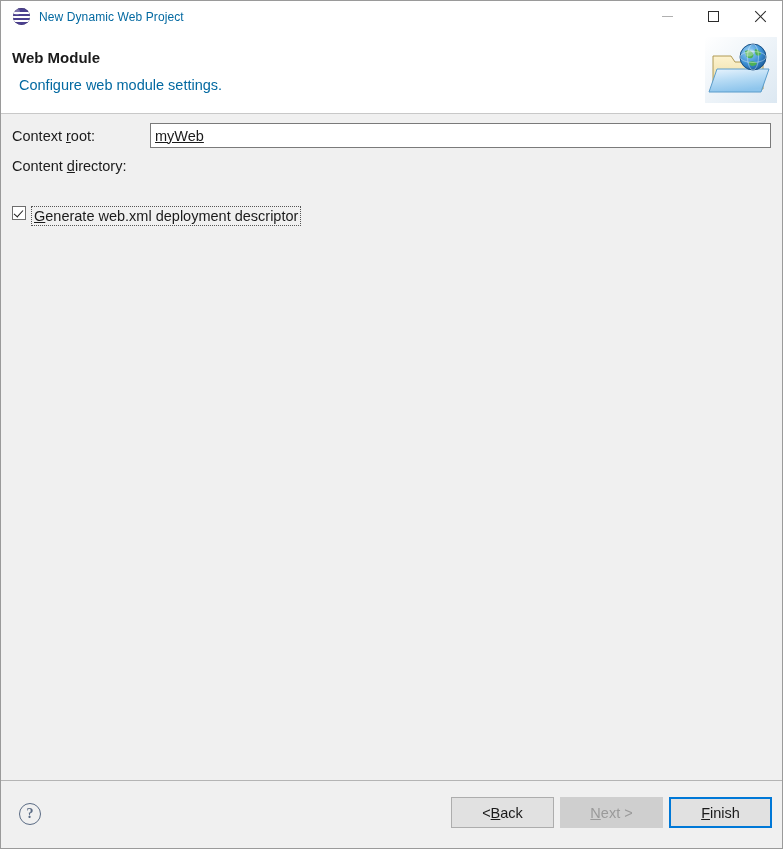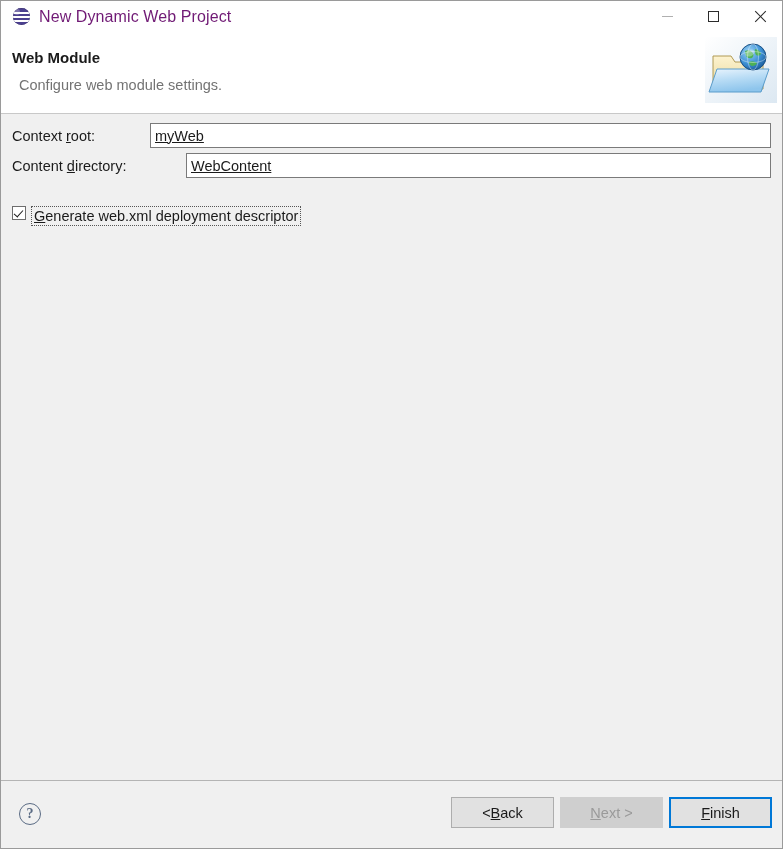--- a/index.html
+++ b/index.html
@@ -38,22 +38,22 @@
   }
   .title-icon {
     width: 17px;
     height: 17px;
     margin-left: 12px;
     margin-right: 9px;
     flex: 0 0 auto;
     position: relative;
   }
   .title-text {
-    font-size: 16px;
-    color: #701a75;
+    font-size: 12px;
+    color: #0369a1;
     letter-spacing: 0.1px;
     white-space: nowrap;
   }
   .win-controls {
     margin-left: auto;
     display: flex;
     height: 31px;
   }
   .win-btn {
     width: 46px;
@@ -138,21 +138,21 @@
     top: 17px;
     font-size: 15px;
     font-weight: bold;
     color: #1a1a1a;
   }
   .header-desc {
     position: absolute;
     left: 18px;
     top: 45px;
     font-size: 14.5px;
-    color: #737373;
+    color: #0369a1;
   }
   .header-banner {
     position: absolute;
     right: 5px;
     top: 5px;
     width: 72px;
     height: 66px;
   }
 
   
@@ -365,21 +365,20 @@
 
   <div class="body">
 
     <div class="field-row row1">
       <label class="field-label"><span>Context </span><span class="u">r</span><span>oot:</span></label>
       <input class="field-input" type="text" value="myWeb" style="">
     </div>
 
     <div class="field-row row2">
       <label class="field-label"><span>Content </span><span class="u">d</span><span>irectory:</span></label>
-      <input class="field-input" type="text" value="WebContent" style="">
     </div>
 
     <div class="checkbox-row">
       <span class="cb-box checked"></span>
       <span class="cb-label"><span class="u">G</span><span>enerate web.xml deployment descriptor</span></span>
     </div>
 
   </div>
 
   <div class="footer">

